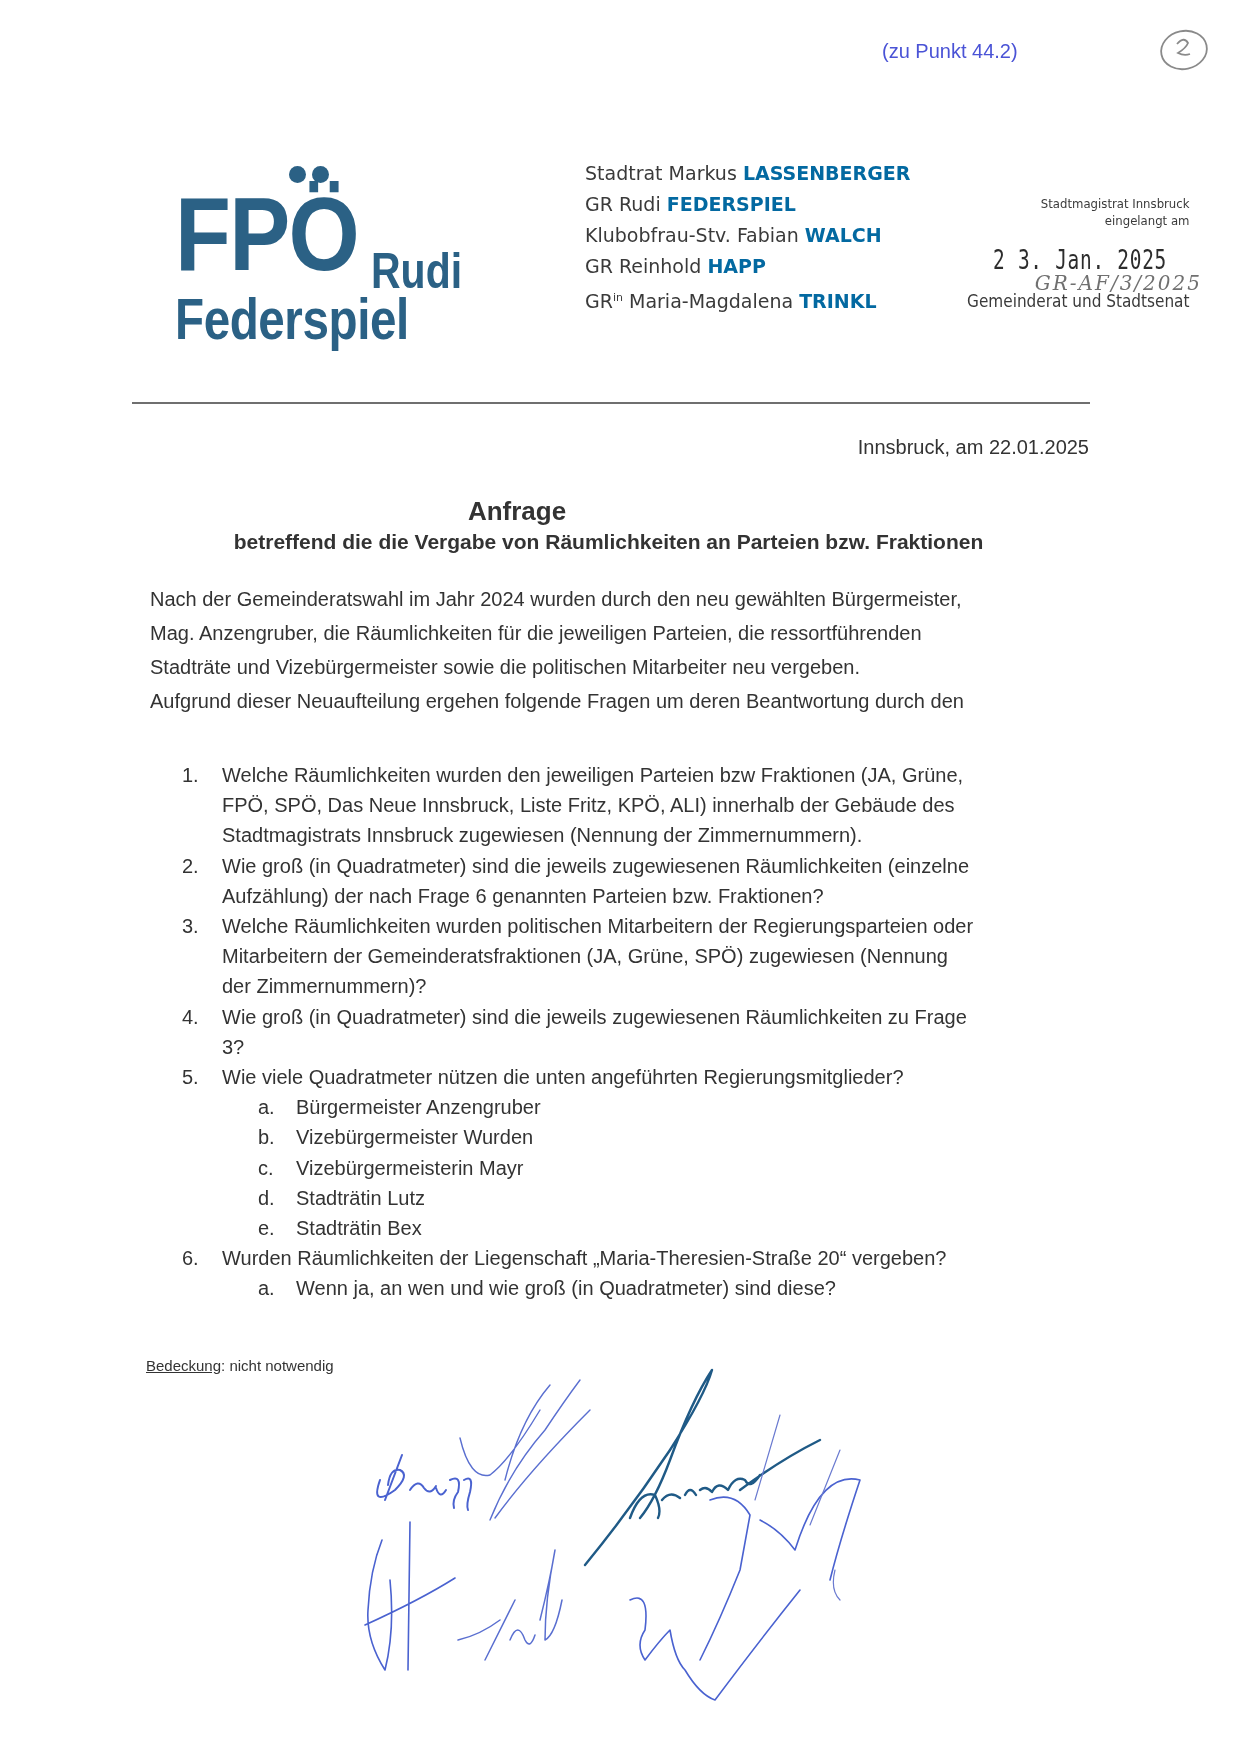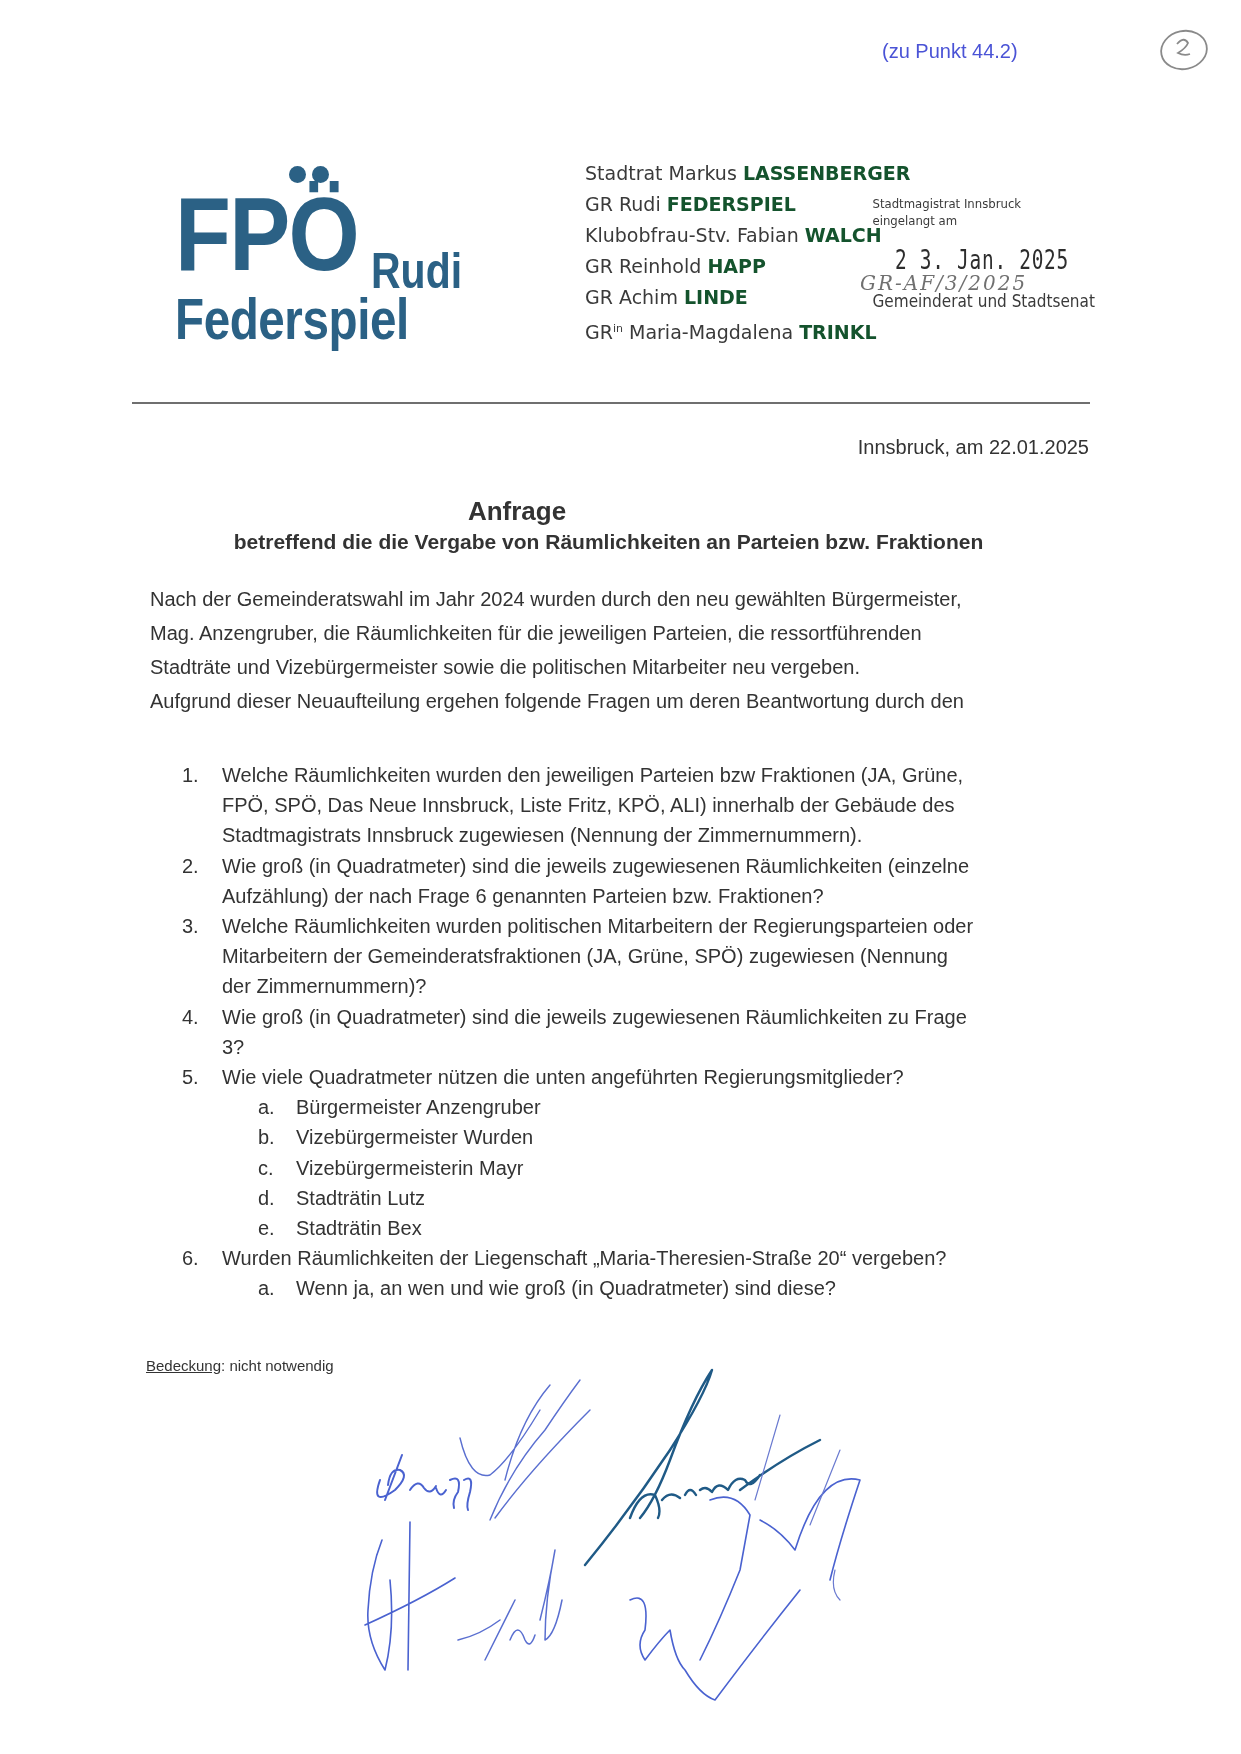--- a/index.html
+++ b/index.html
@@ -10,24 +10,24 @@
   .page-circle { left: 1158px; top: 26px; width: 52px; height: 48px; }
 
   .logo { left: 160px; top: 160px; width: 360px; height: 210px; color: #2b6185; margin-left: 11px; }
   .logo-fpo { position: absolute; left: 4px; top: 22px; font-family: "Liberation Sans", sans-serif; font-weight: bold; font-size: 104px; letter-spacing: -2px; line-height: 1; transform: scaleX(0.88); transform-origin: left top; }
   .logo-dot { position: absolute; width: 17px; height: 17px; border-radius: 50%; background: #2b6185; }
   .logo-rudi { position: absolute; left: 200px; top: 86px; font-weight: bold; font-size: 50px; line-height: 1; transform: scaleX(0.82); transform-origin: left top; }
   .logo-feder { position: absolute; left: 4px; top: 130px; font-weight: bold; font-size: 58px; line-height: 1; transform: scaleX(0.82); transform-origin: left top; letter-spacing: -0.5px; }
 
   .members { left: 585px; top: 158px; font-family: "DejaVu Sans", sans-serif; font-size: 19px; color: #3a3a3a; line-height: 31px; }
   .members .row { white-space: nowrap; }
-  .members b { font-weight: bold; color: #14532d; }
+  .members b { font-weight: bold; color: #0369a1; }
   .members sup { font-size: 11px; vertical-align: 7px; }
 
-  .stamp { left: 860px; top: 196px; width: 250px; text-align: left; color: #3a3a3a; font-family: "DejaVu Sans", sans-serif; }
+  .stamp { left: 952px; top: 196px; width: 250px; text-align: right; color: #3a3a3a; font-family: "DejaVu Sans", sans-serif; }
   .stamp-l1 { font-size: 13px; transform: scaleX(0.9); }
   .stamp-l2 { font-size: 13px; margin-top: 2px; transform: scaleX(0.9); }
   .stamp-date { font-family: "DejaVu Sans Mono", monospace; font-size: 27px; margin-top: 16px; letter-spacing: 1px; transform: scaleX(0.72); color: #2d2d2d; }
   .stamp-hand { font-family: "DejaVu Serif", serif; font-style: italic; font-size: 20px; color: #707070; margin-top: -4px; letter-spacing: 2px; }
   .stamp-l3 { font-size: 17px; margin-top: -4px; transform: scaleX(0.9); white-space: nowrap; }
 
   .hrule { left: 132px; top: 402px; width: 958px; height: 2px; background: #6f6f6f; }
 
   .date-line { right: 152px; top: 436px; font-size: 20px; color: #333; }
 
@@ -63,21 +63,20 @@
   <div class="logo-fpo"><span>FPÖ</span></div>
   <div class="logo-rudi">Rudi</div>
   <div class="logo-feder">Federspiel</div>
 </div>
 
 <div class="abs members">
   <div class="row"><span>Stadtrat Markus</span> <b>LASSENBERGER</b></div>
   <div class="row"><span>GR Rudi</span> <b>FEDERSPIEL</b></div>
   <div class="row"><span>Klubobfrau-Stv. Fabian</span> <b>WALCH</b></div>
   <div class="row"><span>GR Reinhold</span> <b>HAPP</b></div>
-  <div class="row"><span>GR Achim</span> <b>LINDE</b></div>
   <div class="row"><span>GR</span><sup>in</sup> <span>Maria-Magdalena</span> <b>TRINKL</b></div>
 </div>
 
 <div class="abs stamp">
   <div class="stamp-l1">Stadtmagistrat Innsbruck</div>
   <div class="stamp-l2">eingelangt am</div>
   <div class="stamp-date">2 3. Jan. 2025</div>
   <div class="stamp-hand">GR-AF/3/2025</div>
   <div class="stamp-l3">Gemeinderat und Stadtsenat</div>
 </div>

